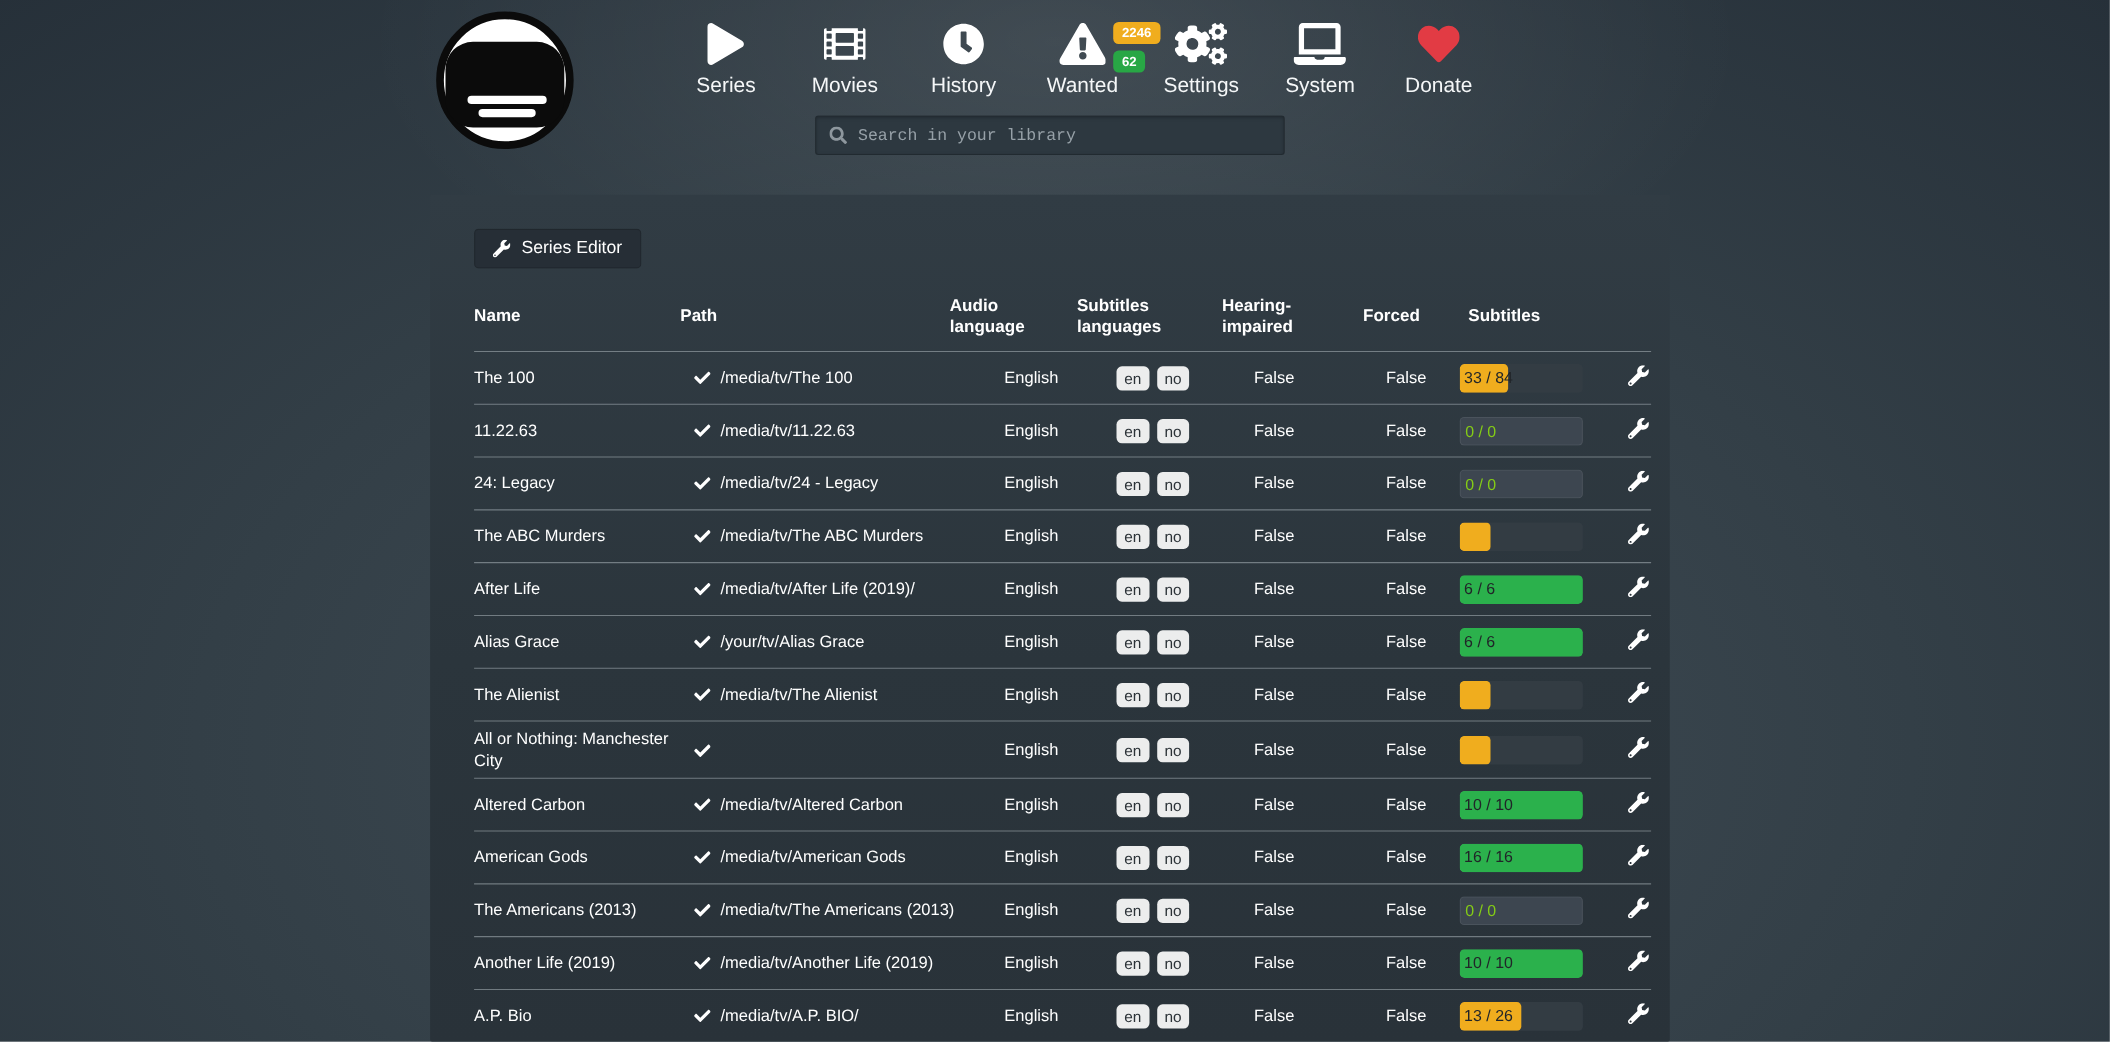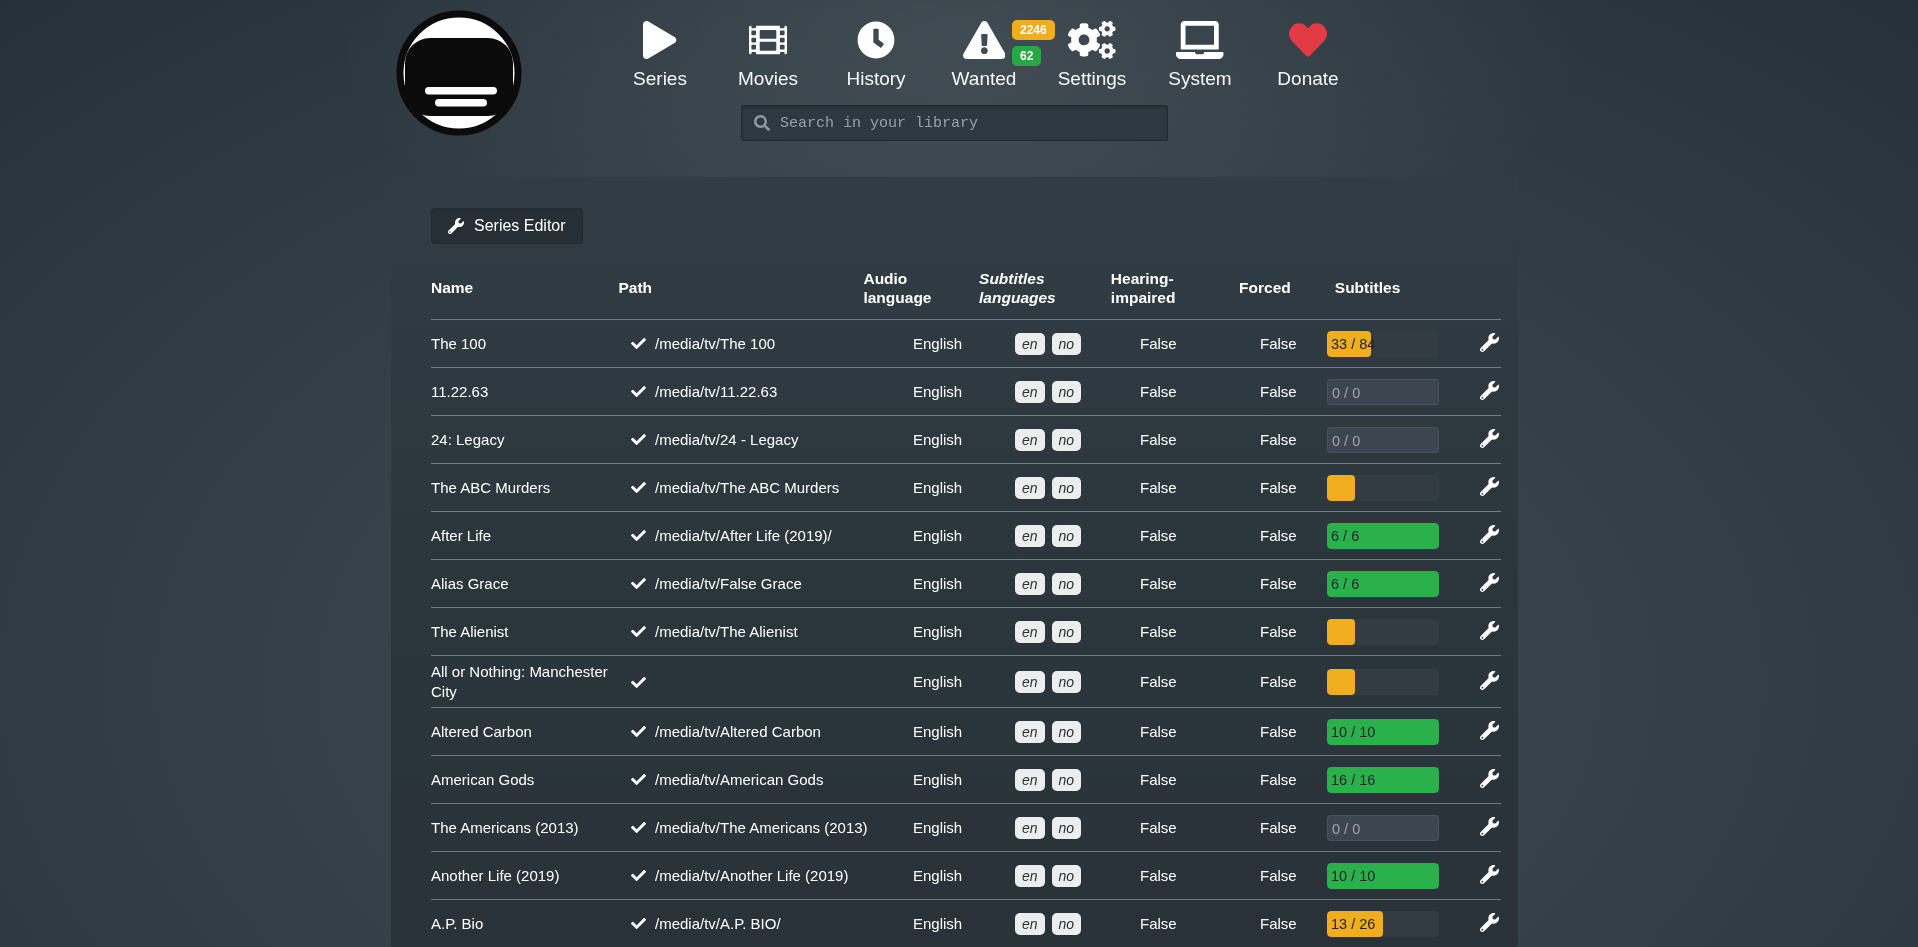--- a/index.html
+++ b/index.html
@@ -63,21 +63,21 @@
   .btn-editor svg { width:16px; height:16px; fill:#fff; margin-right:10px; }
 
   
   .tbl { position:absolute; left:40px; top:86px; width:1070px; font-size:15px; }
   .t-head { display:flex; align-items:center; min-height:56px; font-weight:bold; font-size:15.5px; line-height:1.25; padding-bottom:6px;gap:44px; }
   .t-row  { display:flex; align-items:center; min-height:48px; padding:6px 0; border-top:1px solid rgba(213,221,226,0.42); line-height:1.3; }
   .c-name    { width:200px; padding-right:10px; }
   .c-path    { width:282px; padding-right:10px; display:flex; align-items:flex-start; }
   .c-path .chk { width:15px; height:15px; fill:#fff; flex:none; margin-right:9px; margin-top:2px; }
   .c-audio   { width:102px; }
-  .c-langs   { width:125px;font-style:italic; }
+  .c-langs   { width:125px; }
   .c-hi      { width:120px; }
   .c-forced  { width:67px; }
   .c-subs    { width:132px; }
   .c-action  { width:42px; text-align:right; }
 
   .lang-badge {
     display:inline-block; background:var(--lang-bg); color:#2b3237;
     font-size:14px; padding:4px 7px; border-radius:5px; margin-right:7px; line-height:1;
   }
 
@@ -86,21 +86,21 @@
     background:#333c43; overflow:hidden;
   }
   .bar .fill { position:absolute; left:0; top:0; bottom:0; border-radius:4px; }
   .bar--yellow .fill { background:var(--warning); }
   .bar--green  .fill { background:var(--success); }
   .bar--disabled { background:#3d4650; border:1px solid rgba(255,255,255,0.07); }
   .bar .lbl {
     position:absolute; left:4px; top:0; line-height:26px;
     font-size:14.5px; color:#212529; white-space:nowrap;
   }
-  .bar--disabled .lbl { color:#a3a3a3; }
+  .bar--disabled .lbl { color:#84cc16; }
 
   .wrench-btn { background:none; border:none; cursor:pointer; padding:2px; }
   .wrench-btn svg { width:19px; height:19px; fill:#fff; }
 </style>
 </head>
 <body>
 
 <div>
 
   <div class="logo">
@@ -345,21 +345,21 @@
       </button>
     </div>
   </div>
 
   <div class="t-row">
     <div class="c-name">Alias Grace</div>
     <div class="c-path">
       <svg class="chk" viewBox="0 0 512 512">
               <path d="M173.898 439.404l-166.4-166.4c-9.997-9.997-9.997-26.206 0-36.204l36.203-36.204c9.997-9.998 26.207-9.998 36.204 0L192 312.69 432.095 72.596c9.997-9.997 26.207-9.997 36.204 0l36.203 36.204c9.997 9.997 9.997 26.206 0 36.204l-294.4 294.401c-9.998 9.997-26.207 9.997-36.204-.001z"></path>
             </svg>
-      <span>/media/tv/False Grace</span>
+      <span>/your/tv/Alias Grace</span>
     </div>
     <div class="c-audio">English</div>
     <div class="c-langs"><span class="lang-badge">en</span><span class="lang-badge">no</span></div>
     <div class="c-hi">False</div>
     <div class="c-forced">False</div>
     <div class="c-subs">
       <div class="bar bar--green">
         <div class="fill" style="width: 100%;"></div>
         <div class="lbl">6 / 6</div>
       </div>

